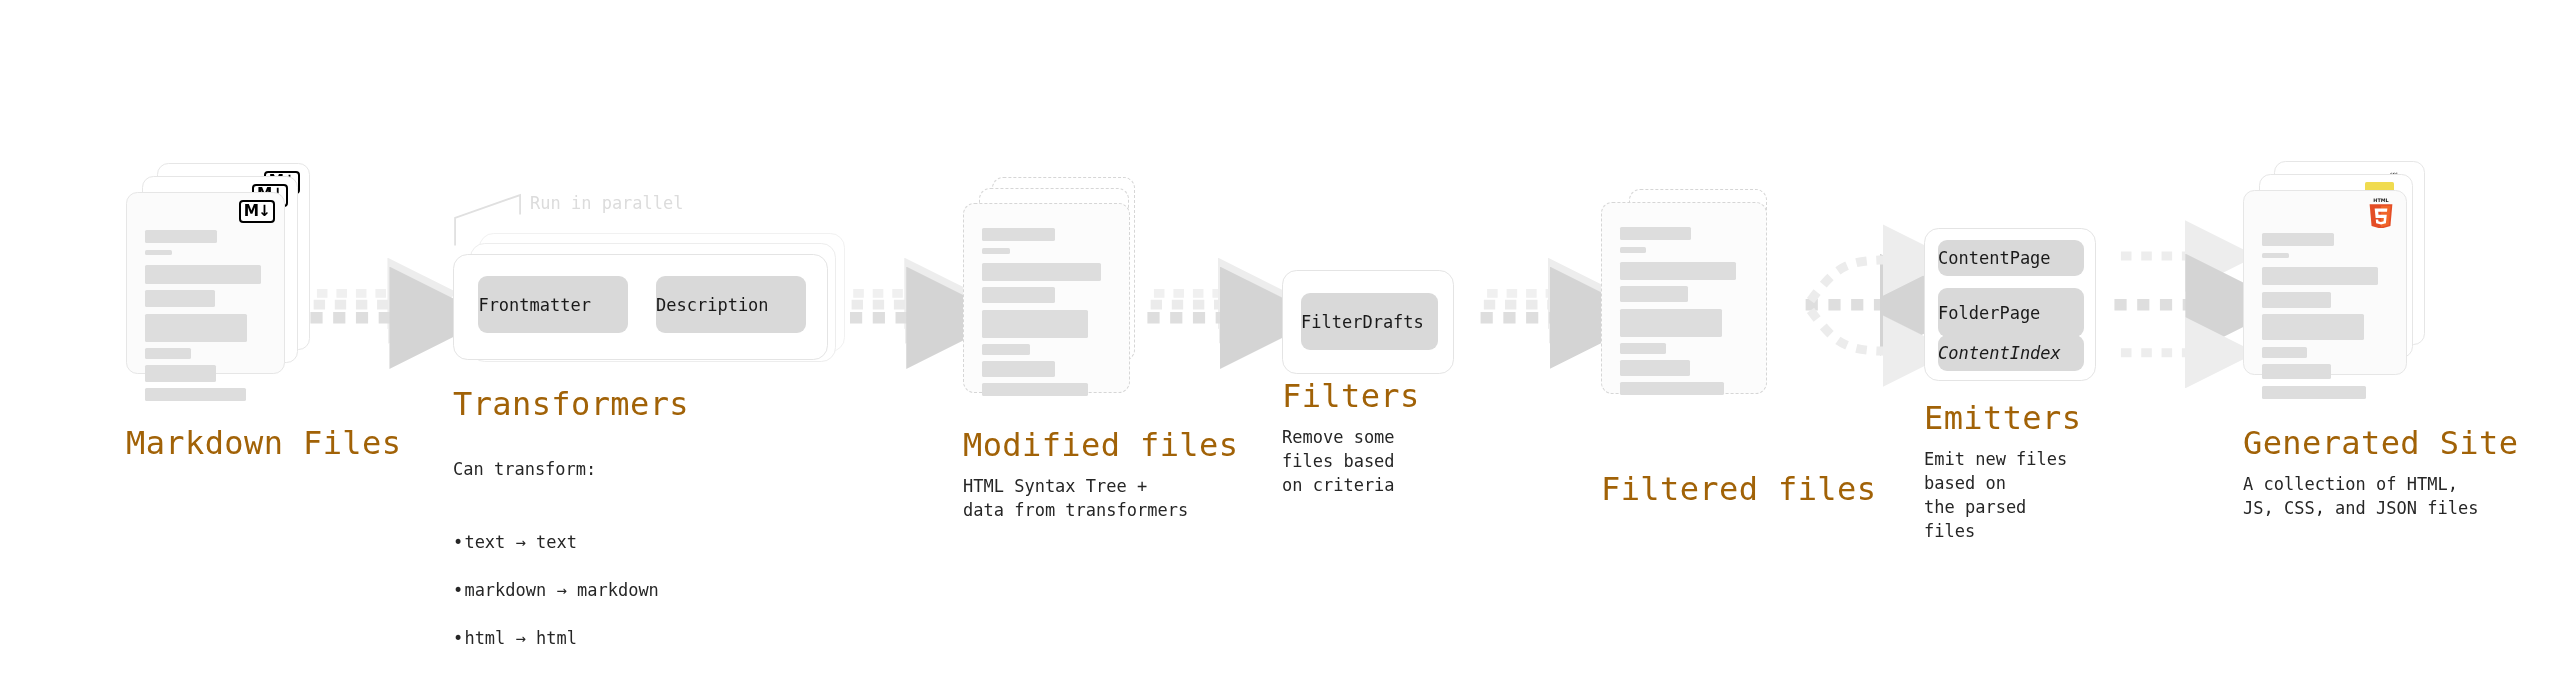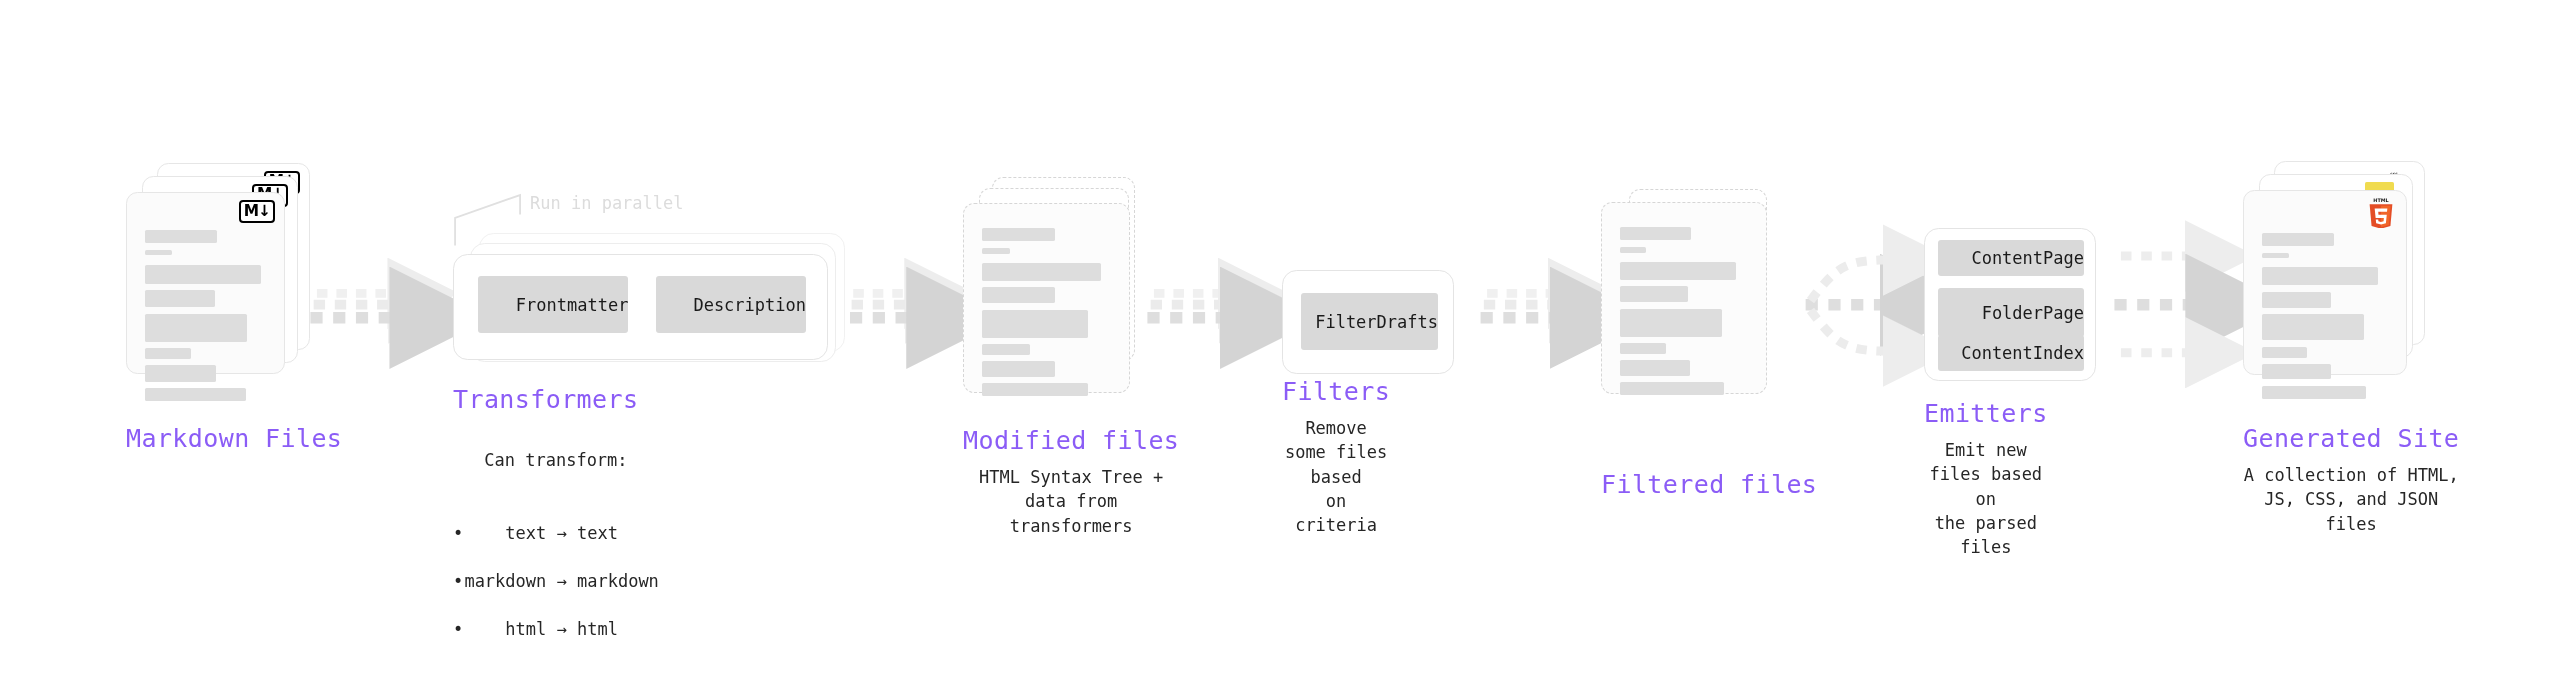--- a/index.html
+++ b/index.html
@@ -19,33 +19,32 @@
     left: 0; top: 0;
     width: 2576px;
     height: 681px;
   }
 
   
   .node { position: absolute; }
 
   
   .cap-title {
-    font-size: 25px;
-    color: #8b5cf6;
+    font-size: 32px;
+    color: #a16207;
     letter-spacing: 0.4px;
     white-space: nowrap;
     line-height: 1.25;
   }
   .cap-sub {
     font-size: 17px;
     color: #262626;
     line-height: 1.42;
     white-space: pre-line;
     margin-top: 9px;
-    text-align: center;
   }
   .cap-sub .bullets {
     margin: 0;
     padding: 0;
     list-style: none;
   }
   .cap-sub .bullets li {
     white-space: nowrap;
     padding-left: 11.4px;
     position: relative;
@@ -122,24 +121,24 @@
   .proc-box {
     position: absolute;
     border: 1.6px solid #e4e4e4;
     border-radius: 14.6px;
     background: #ffffff;
     box-sizing: border-box;
   }
   .chip {
     position: absolute;
     background: #d9d9d9;
-    border-radius: 3px;
+    border-radius: 9px;
     display: flex;
     align-items: center;
-    justify-content: flex-end;
+    justify-content: flex-start;
     color: #1a1a1a;
     font-size: 17px;
     white-space: nowrap;
     box-sizing: border-box;
   }
   .chip.l2 { background: #e2e2e2; }
   .chip.l3 { background: #e9e9e9; }
 
   .annot {
     position: absolute;
@@ -357,21 +356,21 @@
   </div>
 
   <div class="node">
     <div class="proc-box" style="left:1924px; top:228px; width:172px; height:153px;">
       <div class="chip" style="left:13px; top:11.4px; width:146px; height:36px;">
         <span>ContentPage</span>
       </div>
       <div class="chip" style="left:13px; top:59px; width:146px; height:49px;">
         <span>FolderPage</span>
       </div>
-      <div class="chip" style="left:13px; top:106px; width:146px; height:36px;">
+      <div class="chip" style="left:13px; top:106px; width:146px; height:36px;font-style:italic;">
         <span>ContentIndex</span>
       </div>
     </div>
 
     <div class="node" style="left:1924px; top:398px;">
       <div class="cap-title">Emitters</div>
       <div class="cap-sub">Emit new files based on
 the parsed files</div>
     </div>
   </div>

